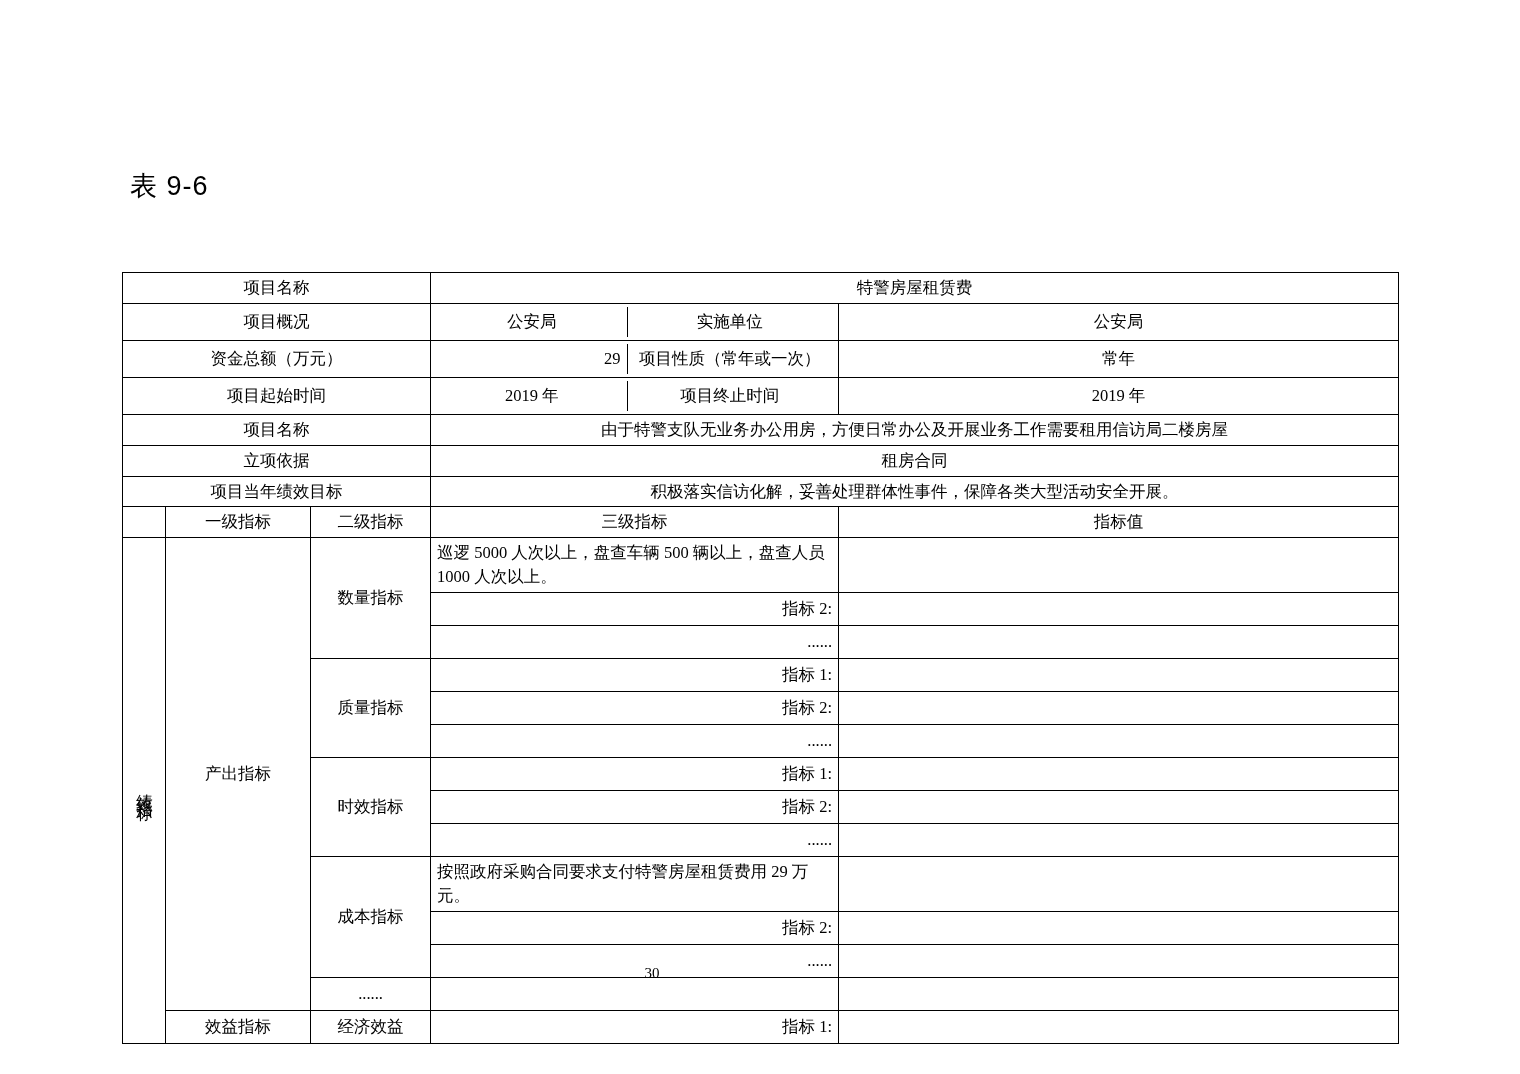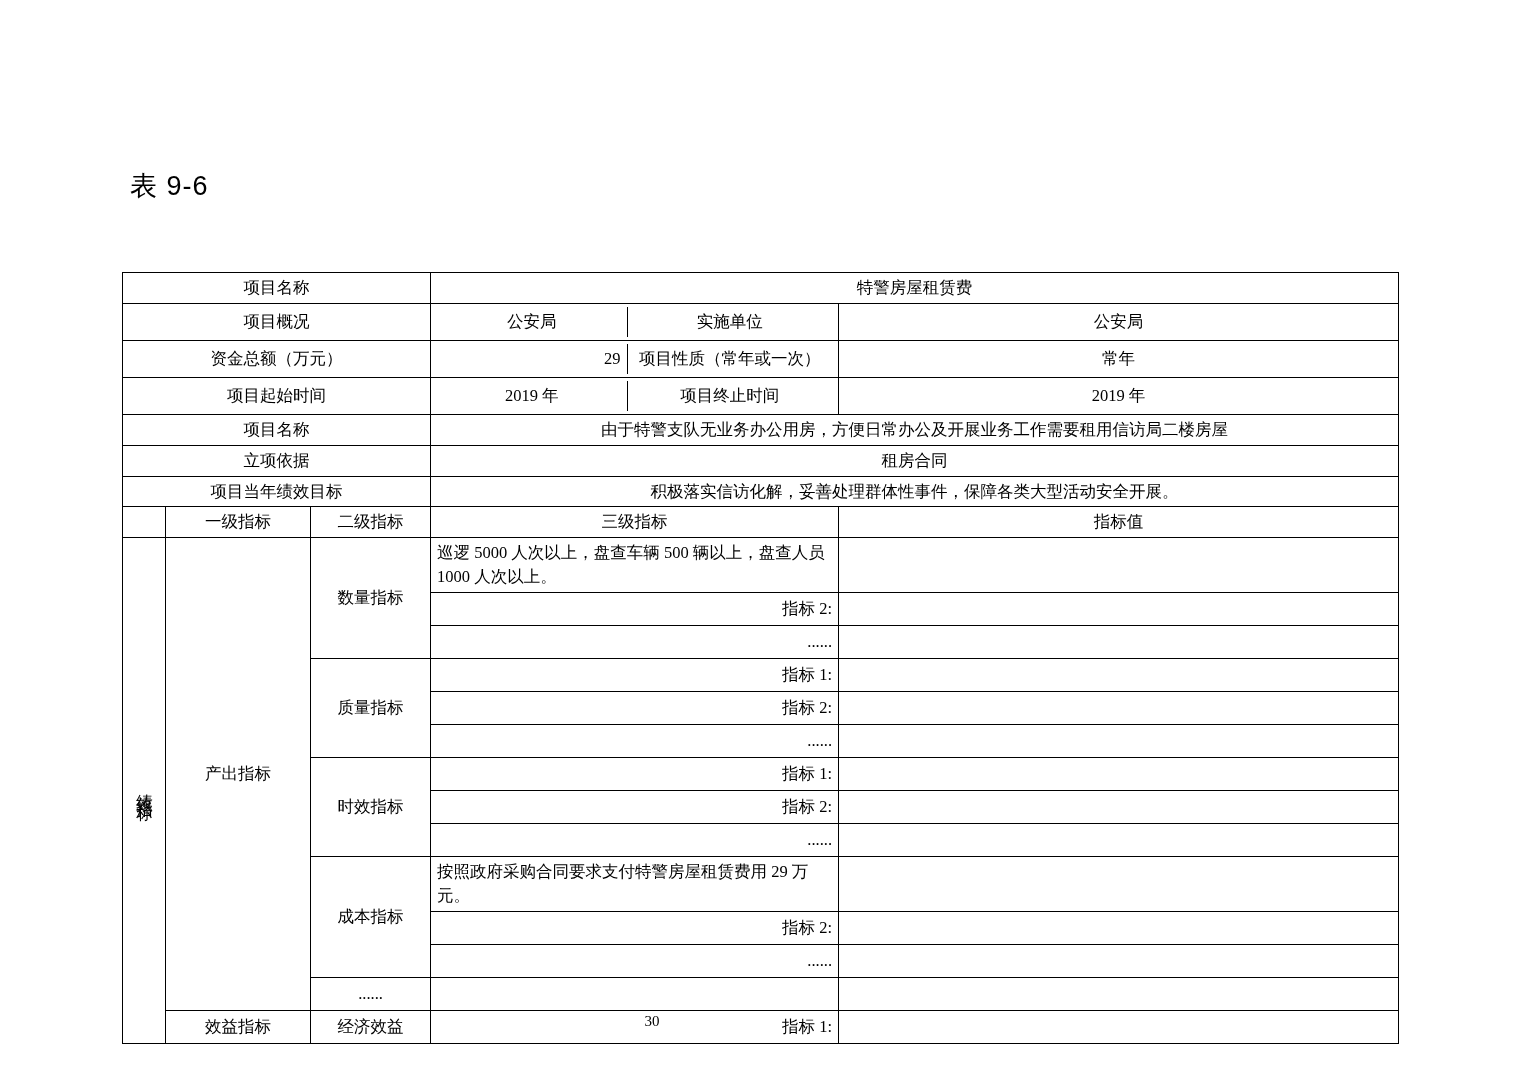--- a/index.html
+++ b/index.html
@@ -70,21 +70,20 @@
     line-height: 1.5;
   }
   .page-number {
     position: absolute;
     left: 0;
     right: 0;
     top: 965px;
     text-align: center;
     font-size: 15px;
     font-family: "Liberation Serif", serif;
-    margin-top: 48px;
   }
 </style>
 </head>
 <body>
 
 <div class="page">
 
   <div class="form-label">表 9-6</div>
 
 

